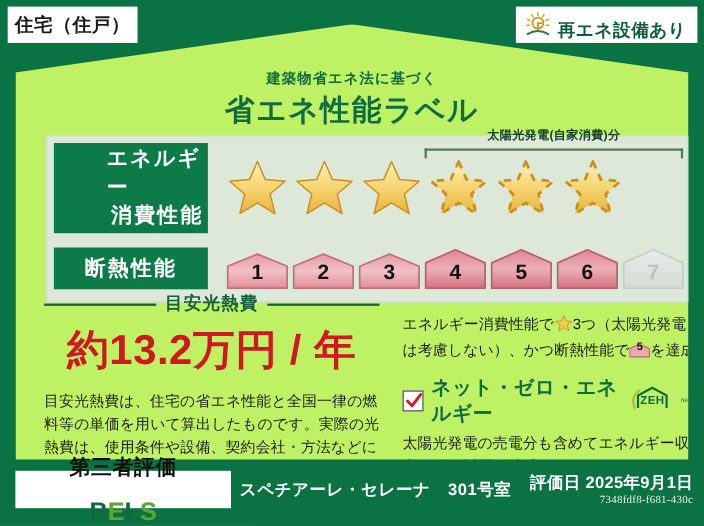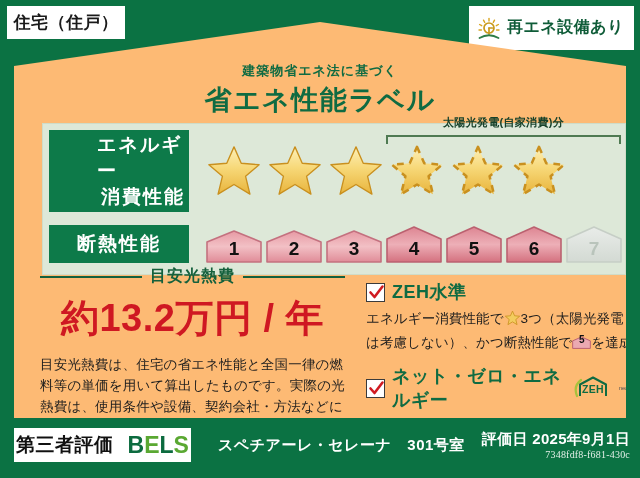--- a/index.html
+++ b/index.html
@@ -15,28 +15,28 @@
   }
   
   .type-chip{
     position:absolute;left:7px;top:6px;width:118px;height:33px;
     background:#fff;display:flex;align-items:center;justify-content:center;
     font-size:17px;font-weight:bold;color:#1a1a1a;letter-spacing:0.5px;
   }
   
   .renew-chip{
     position:absolute;right:6px;top:6px;height:33px;
-    background:#fff;display:flex;align-items:flex-start;gap:5px;
-    padding:11px 10px 0 7px;
+    background:#fff;display:flex;align-items:flex-end;gap:5px;
+    padding:0 10px 0 7px;
   }
   .renew-chip .txt{font-size:16px;font-weight:bold;color:#0f5c38;letter-spacing:0.5px;}
   
   .sheet{
     position:absolute;left:14px;top:22px;width:612px;height:396px;
-    background:#fdba74;
+    background:#bef264;
     clip-path:polygon(0 44px, 50% 0, 100% 44px, 100% 100%, 0 100%);
   }
   .title-wrap{
     position:absolute;left:0;right:0;top:40px;text-align:center;
   }
   .title-small{font-size:13px;font-weight:bold;color:#0f6b42;letter-spacing:1px;}
   .title-big{font-size:27px;font-weight:bold;color:#0f6b42;letter-spacing:1.5px;margin-top:2px;}
 
   
   .panel{
@@ -101,22 +101,22 @@
   .chk-title{font-size:18px;font-weight:bold;color:#0f6b42;letter-spacing:0.5px;}
   .desc{font-size:13.5px;line-height:21px;color:#1d1d1d;margin-top:4px;letter-spacing:0.1px;}
   .inline-star{display:inline-block;vertical-align:-3px;}
   .inline-badge{display:inline-block;vertical-align:-4px;position:relative;width:19px;height:17px;}
   .inline-badge .n{position:absolute;left:0;right:0;bottom:1px;text-align:center;font-size:10px;font-weight:bold;color:#111;}
   .zeh-logo{display:inline-block;vertical-align:-7px;margin-left:2px;}
   .zeh-sub{font-size:6px;color:#555;vertical-align:1px;letter-spacing:-0.2px;}
 
   
   .bels-chip{
-    position:absolute;left:14px;top:428px;width:177px;height:34px;
-    background:#fff;display:flex;align-items:center;justify-content:center;gap:14px;
+    position:absolute;left:14px;top:428px;width:196px;height:34px;
+    background:#fff;display:flex;align-items:center;justify-content:center;gap:14px;flex-direction:column;
   }
   .bels-chip .jp{font-size:19px;font-weight:bold;color:#111;letter-spacing:0.5px;}
   .bels-chip .en{font-size:23px;font-weight:bold;letter-spacing:0px;}
   .bels-chip .en .d{color:#0c6b3f;}
   .bels-chip .en .l{color:#5aa832;}
   .prop-name{
     position:absolute;left:218px;top:436px;font-size:15px;font-weight:bold;
     color:#fff;letter-spacing:0.5px;
   }
   .prop-room{margin-left:16px;}
@@ -291,28 +291,20 @@
         <span class="bar"></span>
         <span class="t">目安光熱費</span>
         <span class="bar"></span>
       </div>
       <div class="cost">約13.2万円 / 年</div>
       <div class="note">目安光熱費は、住宅の省エネ性能と全国一律の燃料等の単価を用いて算出したものです。実際の光熱費は、使用条件や設備、契約会社・方法などにより異なります。</div>
     </div>
 
     <div class="colR">
 
-      <div class="chk-line">
-        <span class="chkbox">
-          <svg width="17" height="17" viewBox="0 0 17 17">
-            <path d="M2.5,8.5 L6.5,13 L14.5,2.5" fill="none" stroke="#d01b22" stroke-width="2.6" stroke-linecap="round" stroke-linejoin="round"></path>
-          </svg>
-        </span>
-        <span class="chk-title">ZEH水準</span>
-      </div>
       <div class="desc">
         <span>エネルギー消費性能で</span><span class="inline-star"><svg width="17" height="16" viewBox="0 0 60 58">
               <polygon points="30,4 37.5,21 56,22.5 42,34.5 46.5,53 30,43 13.5,53 18,34.5 4,22.5 22.5,21" fill="#f3cc5e" stroke="#c9901f" stroke-width="3" stroke-linejoin="round"></polygon>
             </svg></span><span>3つ（太陽光発電は考慮しない）、かつ断熱性能で</span><span class="inline-badge"><svg width="19" height="17" viewBox="0 0 58 40">
               <path d="M2,38 L2,15 L29,3 L56,15 L56,38 Z" fill="#eba9b2" stroke="#bb6170" stroke-width="3" stroke-linejoin="round"></path>
             </svg><span class="n">5</span></span><span>を達成</span>
       </div>
 
       <div class="chk-line" style="margin-top:11px;">
         <span class="chkbox">

